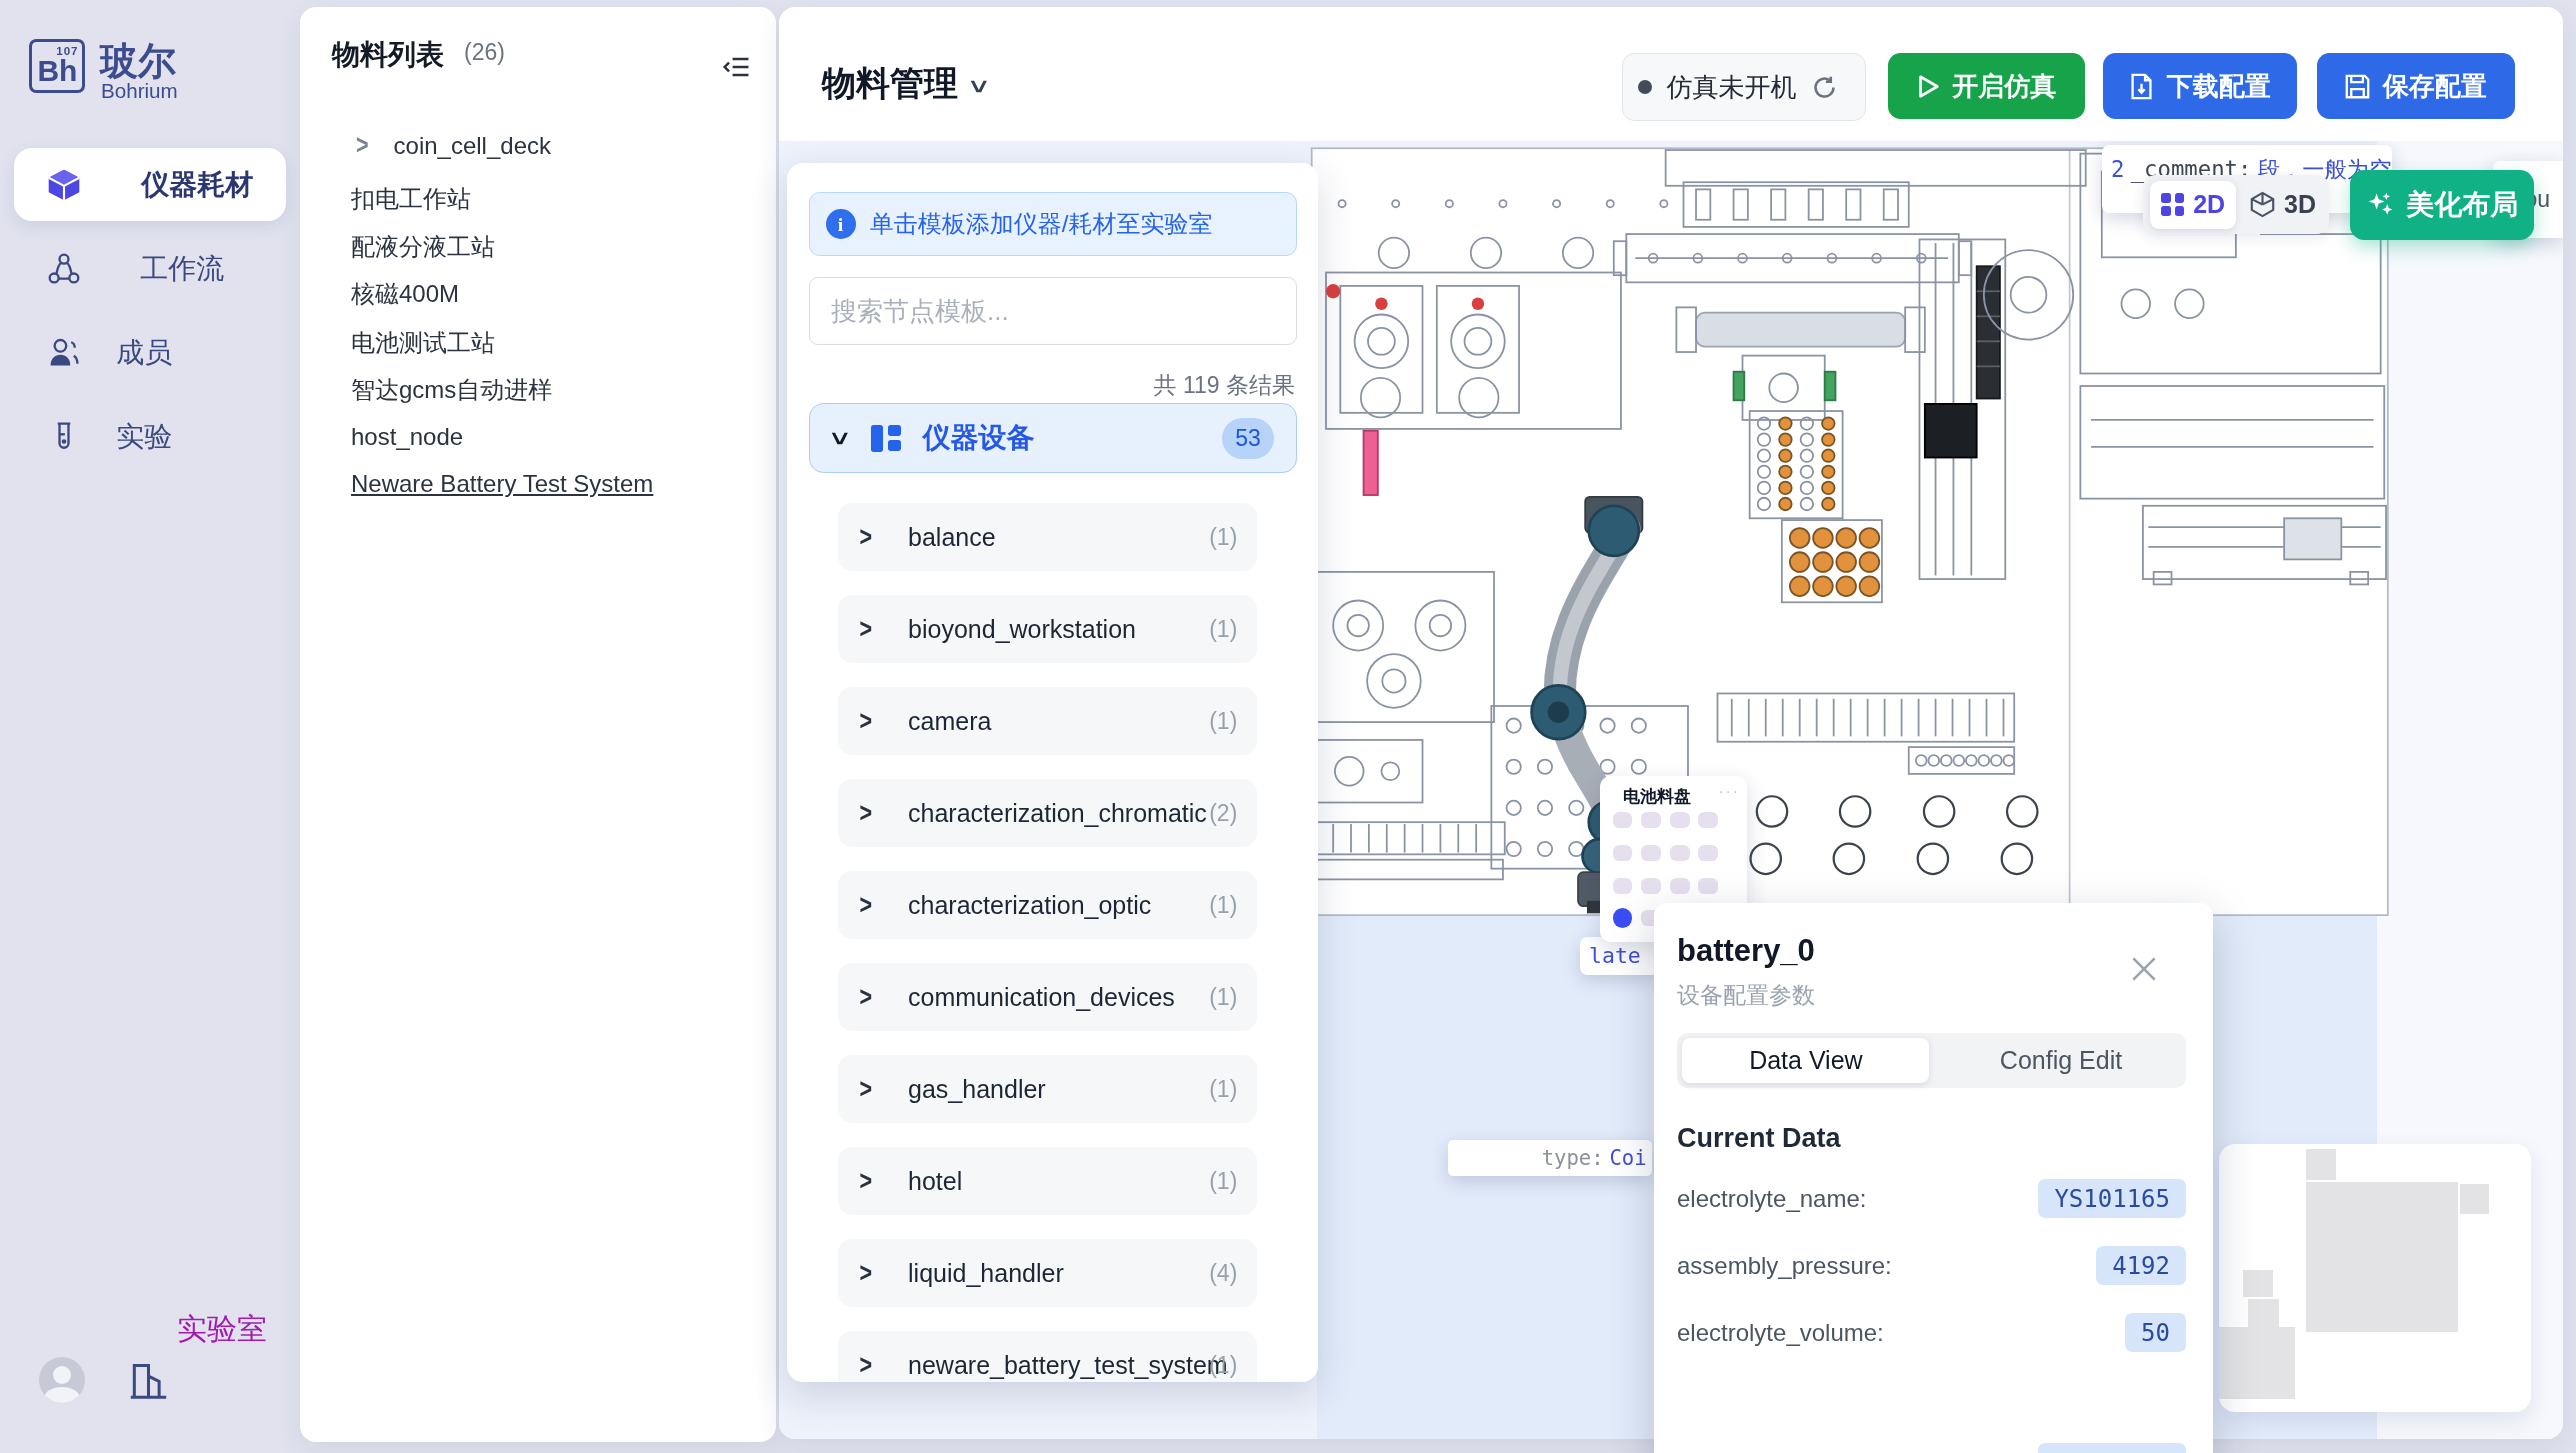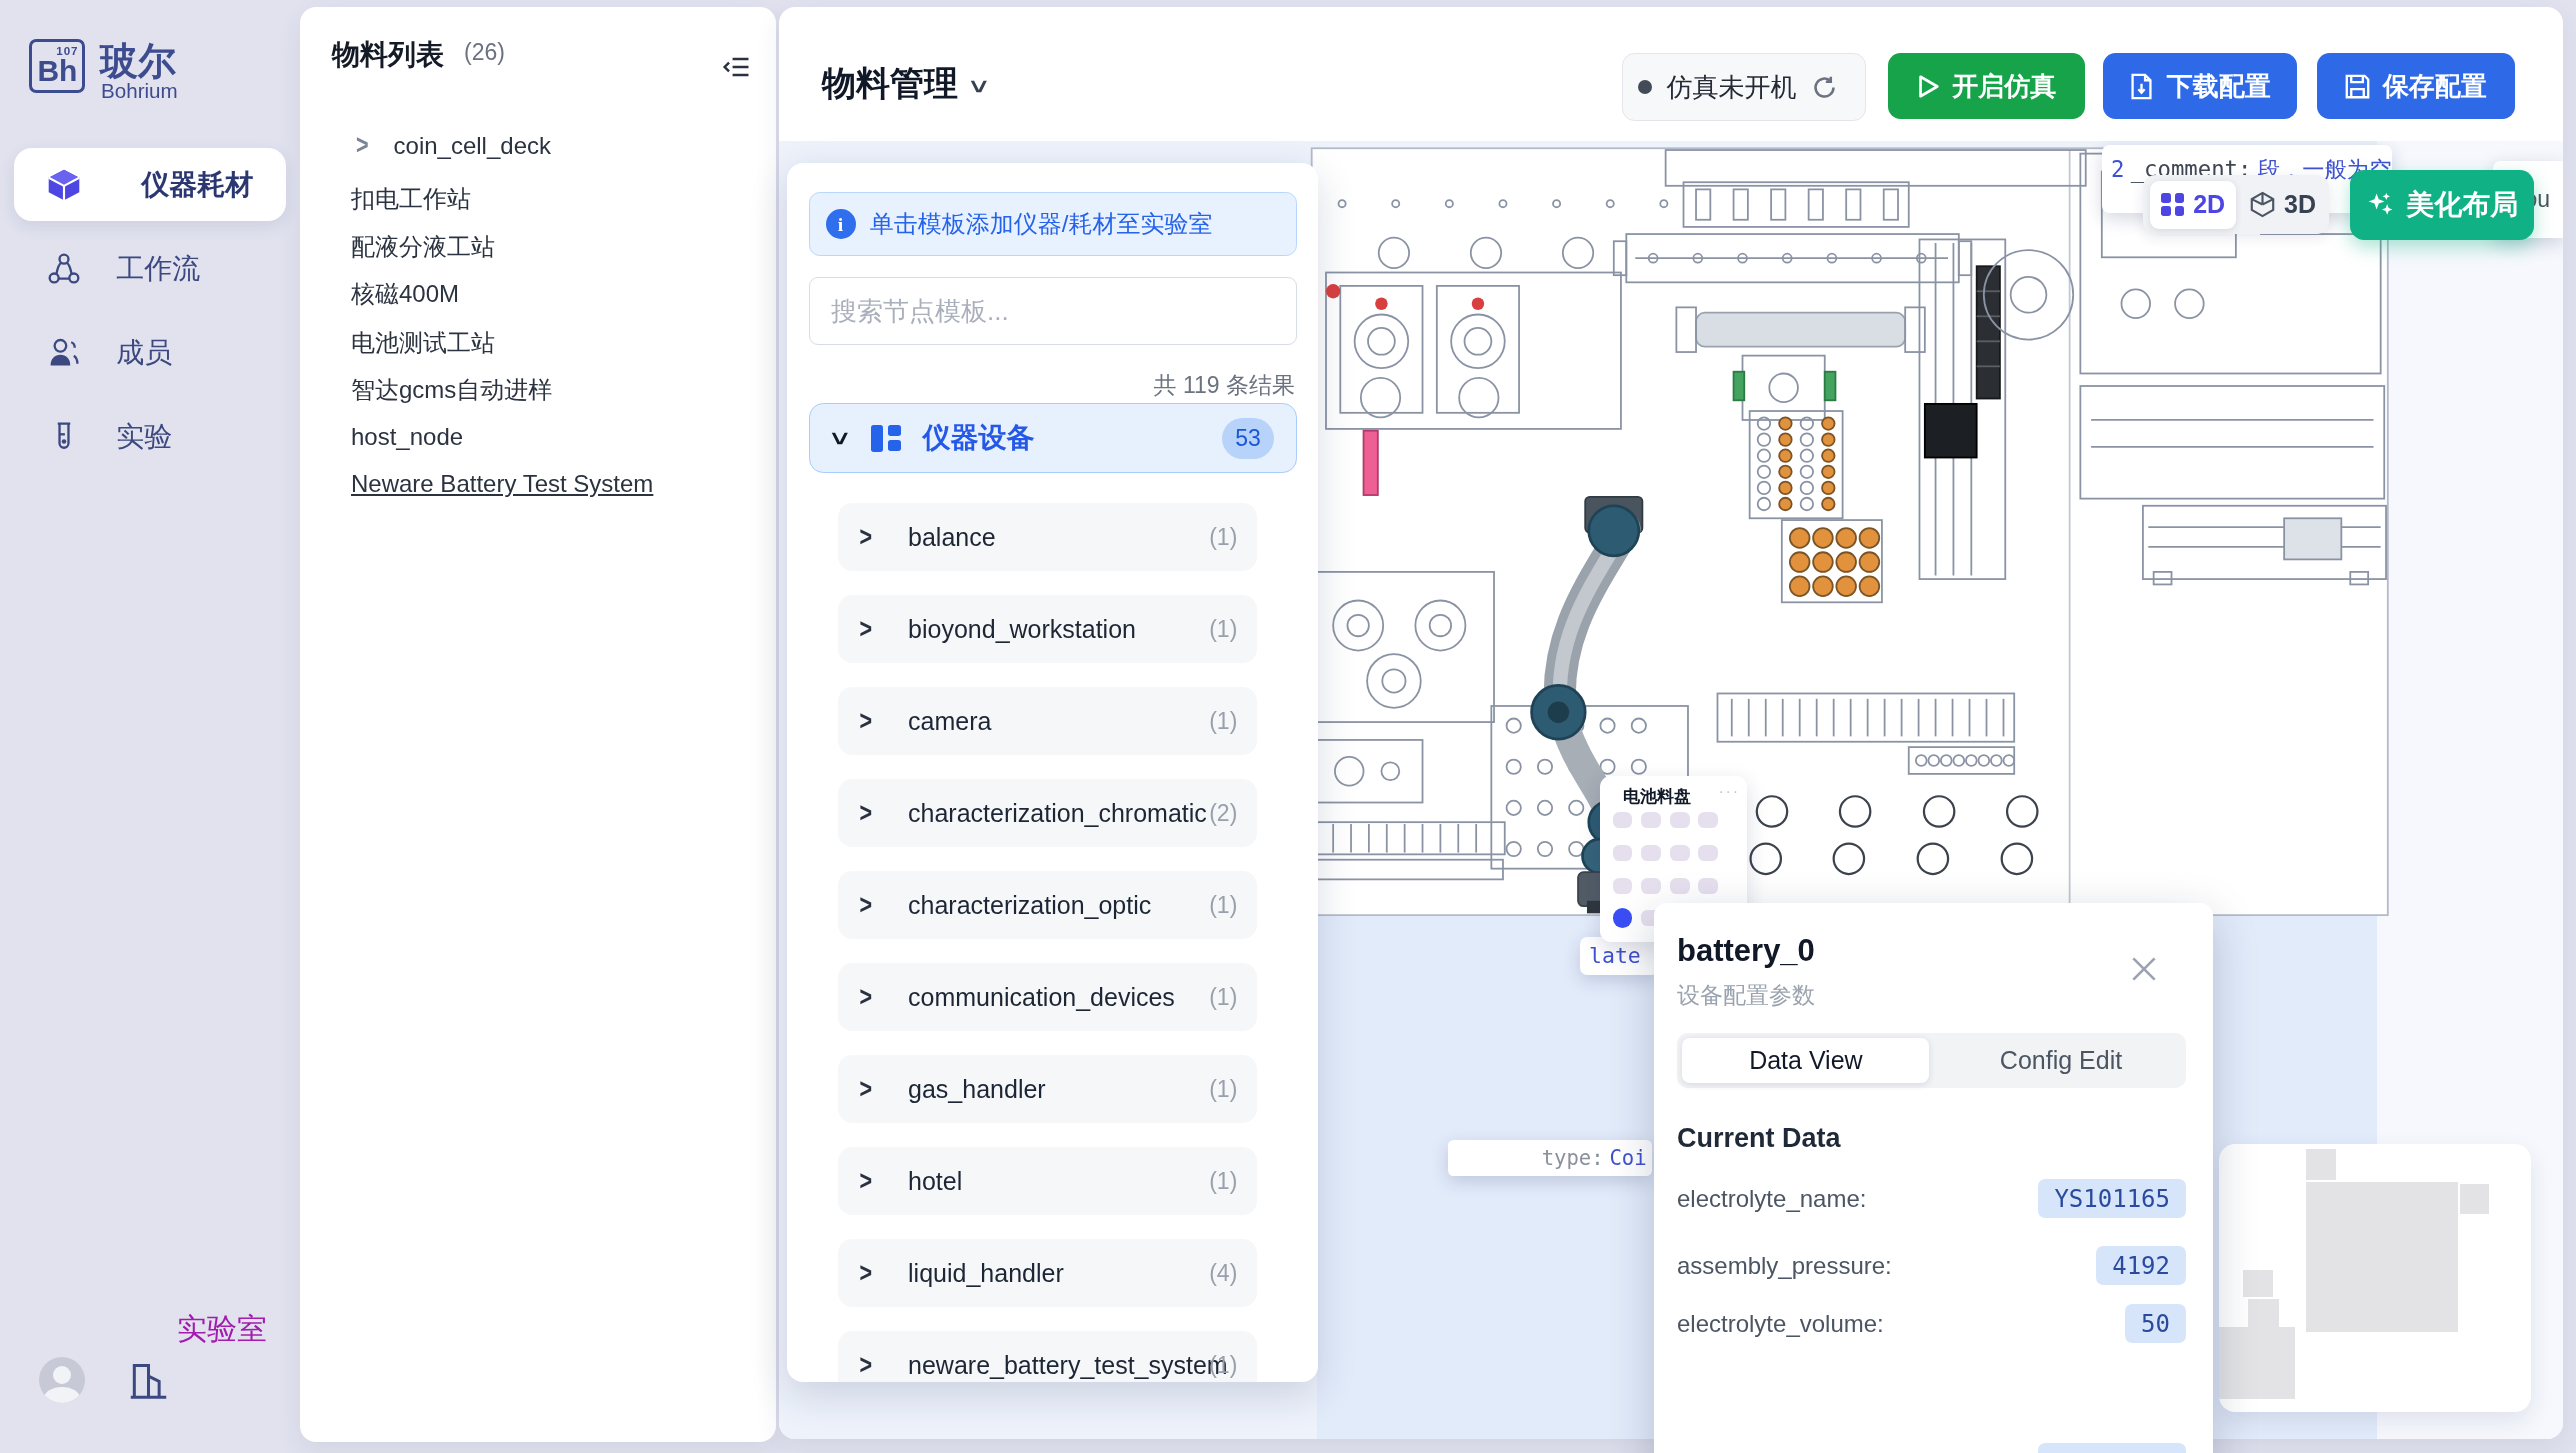--- a/index.html
+++ b/index.html
@@ -131,21 +131,21 @@
     <div class="abs nav-item active" style="top:148px;">
       <span class="nav-icon">
         <svg width="36" height="36" viewBox="0 0 40 40">
             <path d="M20 3 37 12v16L20 37 3 28V12z" fill="#4d46e3"></path>
             <path d="M20 3 37 12 20 21 3 12z" fill="#6a63f0"></path>
             <path d="M20 21v16M20 21 37 12M20 21 3 12" stroke="#fff" stroke-width="2.4" fill="none"></path>
           </svg>
       </span>
       <span class="nav-label">仪器耗材</span>
     </div>
-    <div class="abs nav-item" style="top:232px;">
+    <div class="abs nav-item" style="top:232px;gap:24px;">
       <span class="nav-icon">
         <svg width="34" height="34" viewBox="0 0 38 38" fill="none" stroke="#3c4980" stroke-width="2.6">
             <circle cx="19" cy="8" r="5"></circle>
             <circle cx="8" cy="29" r="5"></circle>
             <circle cx="30" cy="29" r="5"></circle>
             <path d="M10.5 24.5 C12 17 14 13 16 12 M27.5 24.5 C26 17 24 13 22 12 M13 29.8 h12"></path>
           </svg>
       </span>
       <span class="nav-label">工作流</span>
     </div>
@@ -655,21 +655,21 @@
     <div class="abs pop-section">Current Data</div>
 
     <div class="abs pop-row" style="top:275px;">
       <span class="lbl">electrolyte_name:</span>
       <span class="val">YS101165</span>
     </div>
     <div class="abs pop-row" style="top:342px;">
       <span class="lbl">assembly_pressure:</span>
       <span class="val">4192</span>
     </div>
-    <div class="abs pop-row" style="top:400px;text-align:center;">
+    <div class="abs pop-row" style="top:409px;text-align:center;">
       <span class="lbl">electrolyte_volume:</span>
       <span class="val">50</span>
     </div>
     <div class="abs pop-row" style="top:539px;">
       <span class="lbl">data_electrolyte_code:</span>
       <span class="val">LG000014</span>
     </div>
   </div>
 
 </div>

